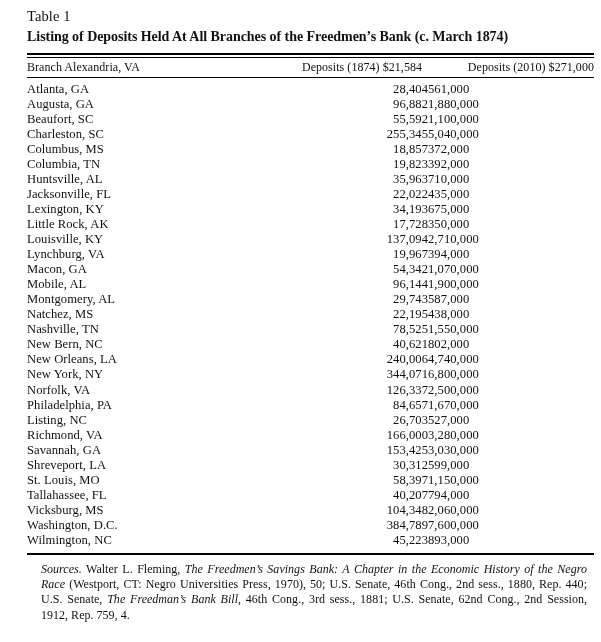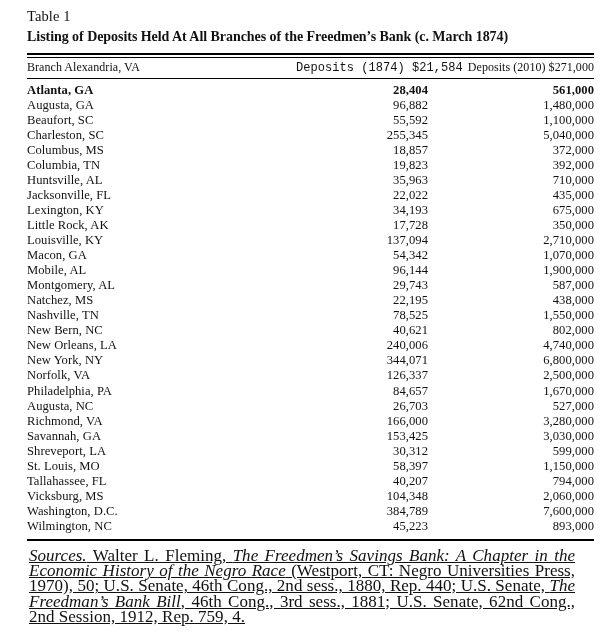--- a/index.html
+++ b/index.html
@@ -81,44 +81,43 @@
   }
 
   thead th {
     font-size: 12px;
     line-height: 19px;
     padding-top: 3px;
     padding-bottom: 3px;
     letter-spacing: 0.05px;
   }
   th.h-branch { text-align: left; }
-  th.h-1874   { text-align: right; padding-right: 22px; font-family: Liberation Mono, monospace; }
+  th.h-1874   { padding-right: 22px; }
   th.h-2010   { text-align: right; padding-right: 2px; }
 
   tbody td {
     line-height: 15.05px;
     letter-spacing: 0.05px;
   }
-  tbody tr:first-child td { padding-top: 4px; font-weight: bold; }
+  tbody tr:first-child td { padding-top: 4px; }
   td.v-branch { text-align: left; }
   td.v-1874   { text-align: right; padding-right: 22px; }
-  td.v-2010   { text-align: right; padding-right: 2px; }
+  td.v-2010   { padding-right: 2px; }
   .bottom-rule { margin-top: 5px; }
 
   
   .source {
     width: 546px;
-    margin-left: 2px;
+    margin-left: 14px;
     margin-top: 7px;
-    font-size: 17px;
+    font-size: 12px;
     line-height: 15.2px;
     text-align: justify;
     text-justify: inter-word;
     letter-spacing: 0.02px;
-    text-decoration: underline;
   }
   .source i { font-style: italic; }
 </style>
 </head>
 <body>
 
 <div class="page">
 
   <div>
     <div class="caption-number">Table 1</div>
@@ -146,21 +145,21 @@
     </thead>
     <tbody id="deposits-body">
         <tr>
           <td class="v-branch">Atlanta, GA</td>
           <td class="v-1874">28,404</td>
           <td class="v-2010">561,000</td>
         </tr>
         <tr>
           <td class="v-branch">Augusta, GA</td>
           <td class="v-1874">96,882</td>
-          <td class="v-2010">1,480,000</td>
+          <td class="v-2010">1,880,000</td>
         </tr>
         <tr>
           <td class="v-branch">Beaufort, SC</td>
           <td class="v-1874">55,592</td>
           <td class="v-2010">1,100,000</td>
         </tr>
         <tr>
           <td class="v-branch">Charleston, SC</td>
           <td class="v-1874">255,345</td>
           <td class="v-2010">5,040,000</td>
@@ -194,20 +193,25 @@
           <td class="v-branch">Little Rock, AK</td>
           <td class="v-1874">17,728</td>
           <td class="v-2010">350,000</td>
         </tr>
         <tr>
           <td class="v-branch">Louisville, KY</td>
           <td class="v-1874">137,094</td>
           <td class="v-2010">2,710,000</td>
         </tr>
         <tr>
+          <td class="v-branch">Lynchburg, VA</td>
+          <td class="v-1874">19,967</td>
+          <td class="v-2010">394,000</td>
+        </tr>
+        <tr>
           <td class="v-branch">Macon, GA</td>
           <td class="v-1874">54,342</td>
           <td class="v-2010">1,070,000</td>
         </tr>
         <tr>
           <td class="v-branch">Mobile, AL</td>
           <td class="v-1874">96,144</td>
           <td class="v-2010">1,900,000</td>
         </tr>
         <tr>
@@ -244,21 +248,21 @@
           <td class="v-branch">Norfolk, VA</td>
           <td class="v-1874">126,337</td>
           <td class="v-2010">2,500,000</td>
         </tr>
         <tr>
           <td class="v-branch">Philadelphia, PA</td>
           <td class="v-1874">84,657</td>
           <td class="v-2010">1,670,000</td>
         </tr>
         <tr>
-          <td class="v-branch">Augusta, NC</td>
+          <td class="v-branch">Listing, NC</td>
           <td class="v-1874">26,703</td>
           <td class="v-2010">527,000</td>
         </tr>
         <tr>
           <td class="v-branch">Richmond, VA</td>
           <td class="v-1874">166,000</td>
           <td class="v-2010">3,280,000</td>
         </tr>
         <tr>
           <td class="v-branch">Savannah, GA</td>

